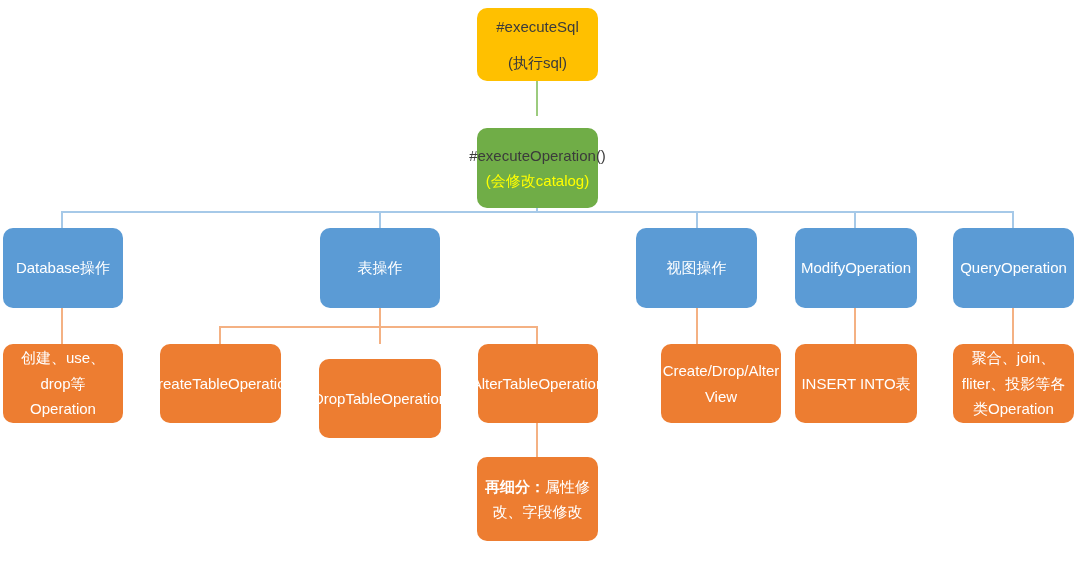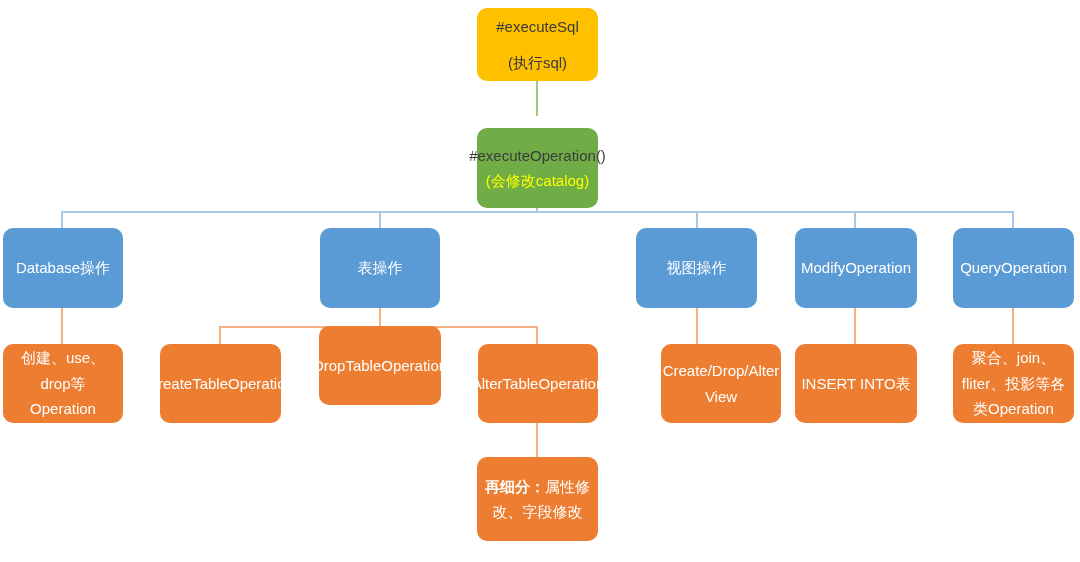--- a/index.html
+++ b/index.html
@@ -76,21 +76,21 @@
   <div class="node blue" style="left:953px; top:228px; width:121px; height:80px;">
     <div>QueryOperation</div>
   </div>
 
   <div class="node orange" style="left:3px; top:344px; width:120px; height:79px;">
     <div>创建、use、drop等Operation</div>
   </div>
   <div class="node orange" style="left:160px; top:344px; width:121px; height:79px;">
     <div>CreateTableOperation</div>
   </div>
-  <div class="node orange" style="left:319px; top:326px; width:122px; height:79px;">
+  <div class="node orange" style="left:319px; top:359px; width:122px; height:79px;">
     <div>DropTableOperation</div>
   </div>
   <div class="node orange" style="left:478px; top:344px; width:120px; height:79px;">
     <div>AlterTableOperation</div>
   </div>
   <div class="node orange" style="left:636px; top:344px; width:120px; height:79px;margin-left:25px;">
     <div>Create/Drop/Alter View</div>
   </div>
   <div class="node orange" style="left:795px; top:344px; width:122px; height:79px;">
     <div>INSERT INTO表</div>

